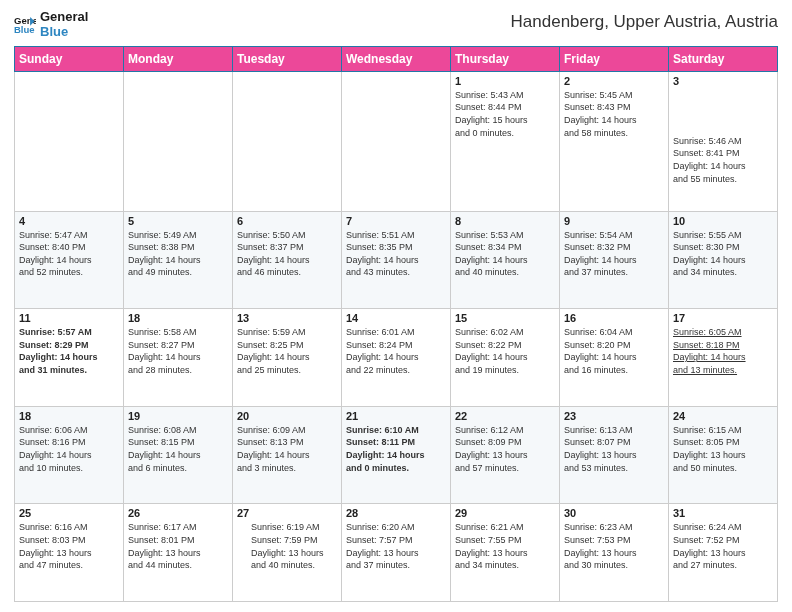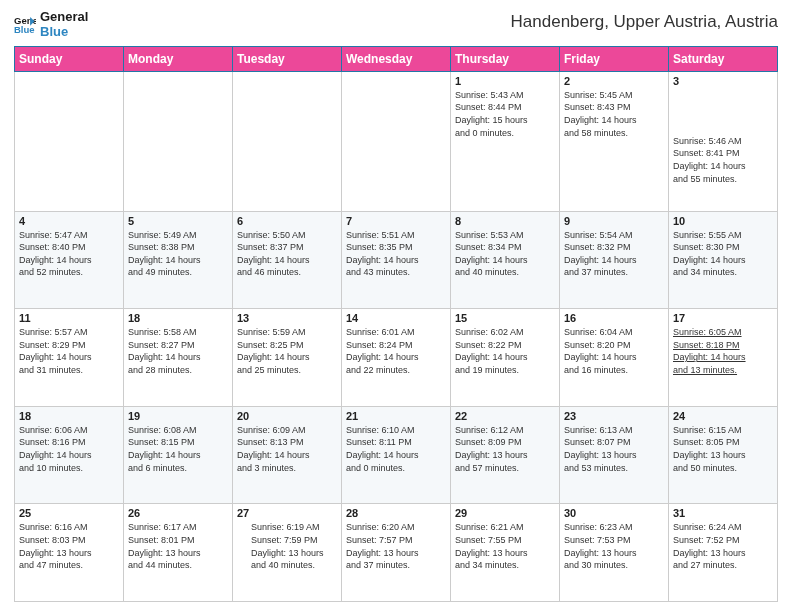--- a/index.html
+++ b/index.html
@@ -212,21 +212,21 @@
             <span class="day-num">10</span>
             <div class="day-info" style="white-space: pre-line;">Sunrise: 5:55 AM
 Sunset: 8:30 PM
 Daylight: 14 hours
 and 34 minutes.</div>
           </td>
         </tr>
         <tr>
           <td>
             <span class="day-num">11</span>
-            <div class="day-info" style="white-space: pre-line;">Sunrise: 5:57 AM
+            <div class="day-info" style="white-space: pre-line; font-weight: bold;">Sunrise: 5:57 AM
 Sunset: 8:29 PM
 Daylight: 14 hours
 and 31 minutes.</div>
           </td>
           <td>
             <span class="day-num">18</span>
             <div class="day-info" style="white-space: pre-line;">Sunrise: 5:58 AM
 Sunset: 8:27 PM
 Daylight: 14 hours
 and 28 minutes.</div>
@@ -284,21 +284,21 @@
           </td>
           <td>
             <span class="day-num">20</span>
             <div class="day-info" style="white-space: pre-line;">Sunrise: 6:09 AM
 Sunset: 8:13 PM
 Daylight: 14 hours
 and 3 minutes.</div>
           </td>
           <td>
             <span class="day-num">21</span>
-            <div class="day-info" style="white-space: pre-line;">Sunrise: 6:10 AM
+            <div class="day-info" style="white-space: pre-line; font-weight: bold;">Sunrise: 6:10 AM
 Sunset: 8:11 PM
 Daylight: 14 hours
 and 0 minutes.</div>
           </td>
           <td>
             <span class="day-num">22</span>
             <div class="day-info" style="white-space: pre-line;">Sunrise: 6:12 AM
 Sunset: 8:09 PM
 Daylight: 13 hours
 and 57 minutes.</div>

